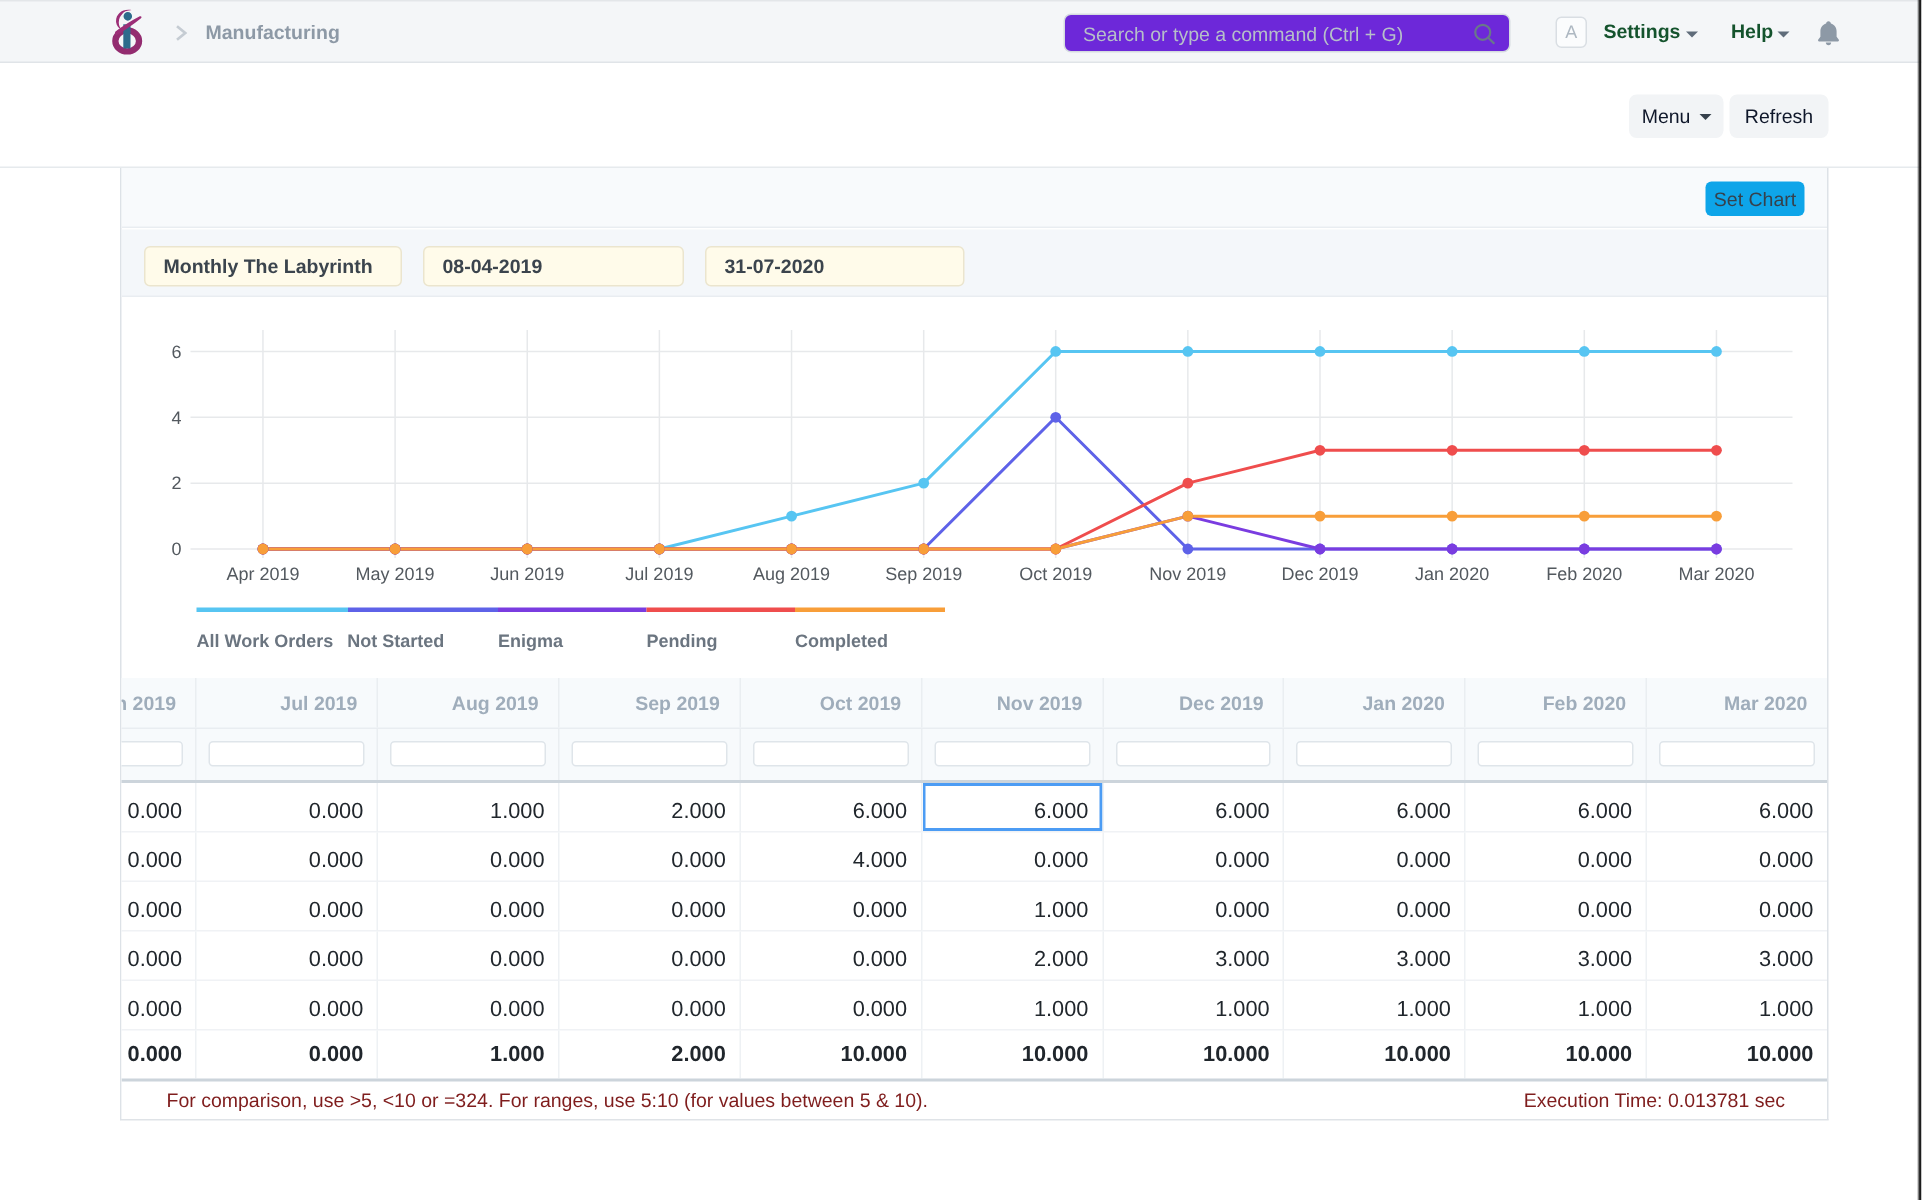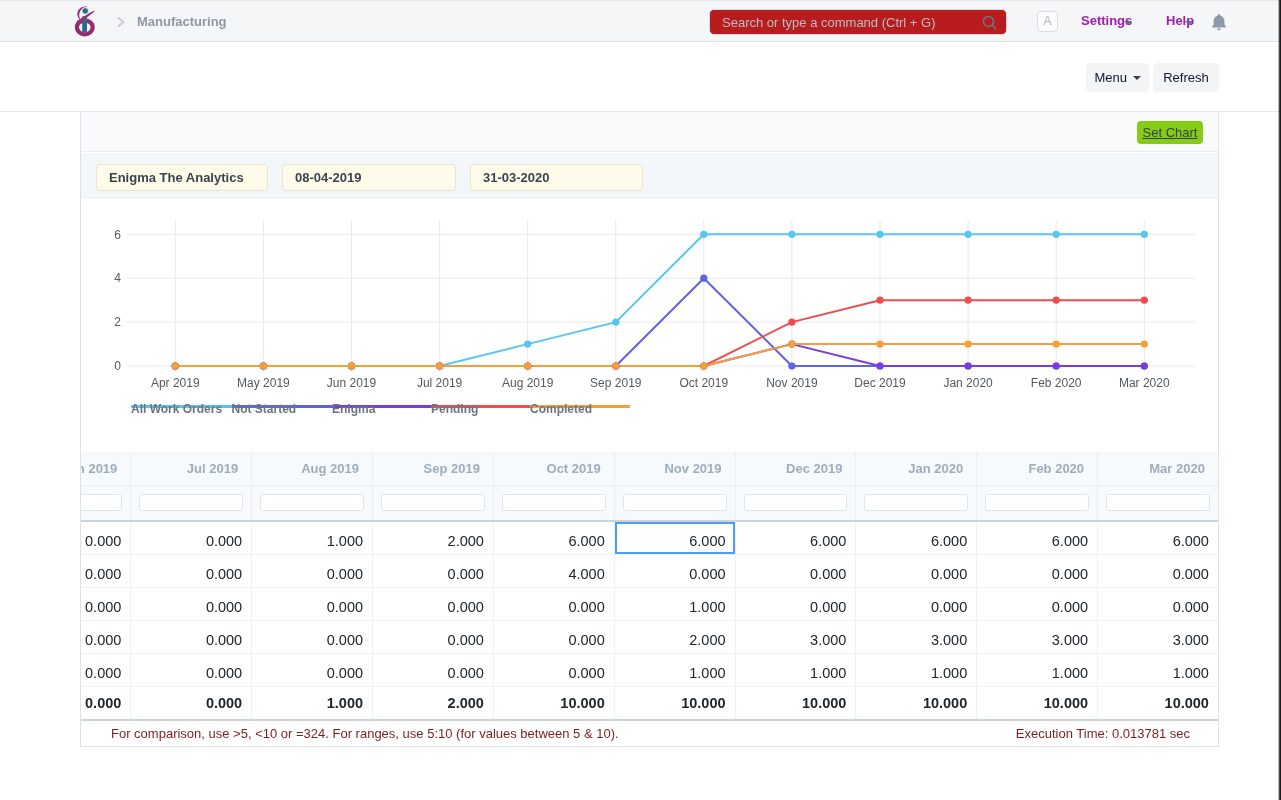--- a/index.html
+++ b/index.html
@@ -4,52 +4,52 @@
 * { margin:0; padding:0; box-sizing:border-box; }
 html,body { width:1281px; height:800px; background:#fff;
   font-family:"Liberation Sans", sans-serif; overflow:hidden; }
 #page { position:relative; width:1281px; height:800px; overflow:hidden; }
 
 
 #nav { position:absolute; left:0; top:0; width:1281px; height:42px;
   background:#f4f6f8; border-top:1px solid #e3e6e9; border-bottom:1px solid #e0e4e8;text-decoration:underline; }
 #crumb-chev { position:absolute; left:116px; top:14px; }
 #crumb { position:absolute; left:137px; top:13px; font-size:13px; font-weight:bold; color:#8d99a6; }
-#search { position:absolute; left:709px; top:8px; width:298px; height:26px; background:#b91c1c;
+#search { position:absolute; left:709px; top:8px; width:298px; height:26px; background:#6d28d9;
   border:1px solid #d5dbe0; border-radius:5px; }
 #search span { position:absolute; left:12px; top:5px; font-size:13px; color:#b6bfc9; }
 #search svg { position:absolute; right:8px; top:5px; }
 #avatar { position:absolute; left:1037px; top:10px; width:21px; height:21px; border:1px solid #d9dee3;
   border-radius:4px; background:#fbfcfd; text-align:center; line-height:19px; font-size:12px; color:#aeb8c2; }
-.navlink { position:absolute; top:12px; font-size:13px; font-weight:bold; color:#a21caf;margin-left:12px; }
+.navlink { position:absolute; top:12px; font-size:13px; font-weight:bold; color:#14532d; }
 .caret { position:absolute; top:20px; width:0; height:0; border-left:4px solid transparent;
   border-right:4px solid transparent; border-top:4px solid #5f6c7a; }
 
 
 #ptitle { position:absolute; left:81px; top:64px; font-size:25px; font-weight:bold;
   letter-spacing:-1.3px; color:#313b44; }
 .btn { position:absolute; top:63px; height:29px; background:#f2f4f6; border-radius:5px;
   font-size:13px; color:#0f172a; text-align:center; line-height:29px; }
 #hline { position:absolute; left:0; top:111px; width:1281px; height:1px; background:#e6eaed; }
 
 
 #card { position:absolute; left:80px; top:112px; width:1139px; height:635px;
   border-left:1px solid #dde2e7; border-right:1px solid #dde2e7; border-bottom:1px solid #dfe3e7;
   background:#fff; overflow:hidden; }
 #actions { position:absolute; left:0; top:0; width:1137px; height:40px; background:#f8fafc;
   border-bottom:1px solid #e9edf1; }
-#setchart { position:absolute; left:1056px; top:9px; width:66px; height:23px; background:#84cc16;
-  border-radius:4px; font-size:13px; color:#36414c; text-align:center; line-height:23px;text-decoration:underline; }
+#setchart { position:absolute; left:1056px; top:9px; width:66px; height:23px; background:#0ea5e9;
+  border-radius:4px; font-size:13px; color:#36414c; text-align:center; line-height:23px; }
 #filters { position:absolute; left:0; top:41px; width:1137px; height:45px; background:#f4f7fa;
   border-bottom:1px solid #e9edf1; }
 .filt { position:absolute; top:11px; height:27px; background:#fffbea; border:1px solid #ebe5ce;
   border-radius:4px; font-size:13px; font-weight:bold; color:#3b444d; line-height:25px; padding-left:12px; }
 #chart { position:absolute; left:0; top:86px; }
 .lseg { position:absolute; top:293px; height:3px; }
-.llab { position:absolute; top:290px; font-size:12px; font-weight:bold; color:#6b7580; }
+.llab { position:absolute; top:308px; font-size:12px; font-weight:bold; color:#6b7580; }
 
 
 #rtable { position:absolute; left:-70.5px; top:340px; width:1209.5px; }
 .trow { display:flex; }
 .tc { flex:none; width:120.85px; text-align:right; }
 .thead { height:34px; background:#f7fafc; border-bottom:1px solid #e9edf1; }
 .thead .th { line-height:33px; }
 .th { font-size:13px; font-weight:bold; color:#9fadbb; line-height:34px; padding-right:13px;
   border-right:1px solid #eaeef1; }
 .tfilter { height:36px; background:#f7fafc; border-bottom:2px solid #ccd4db; }
@@ -106,23 +106,23 @@
 
 <div class="btn" style="left:1086px;width:63px;">Menu <span style="display:inline-block;vertical-align:2px;margin-left:2px;border-left:4px solid transparent;border-right:4px solid transparent;border-top:4px solid #36414c;width:0;height:0;"></span></div>
 <div class="btn" style="left:1153px;width:66px;">Refresh</div>
 <div id="hline"></div>
 
 <div id="card">
   <div id="actions">
         <div id="setchart">Set Chart</div>
       </div>
   <div id="filters">
-    <div class="filt" style="left:15px;width:172px">Enigma The Analytics</div>
+    <div class="filt" style="left:15px;width:172px">Monthly The Labyrinth</div>
     <div class="filt" style="left:201px;width:174px">08-04-2019</div>
-    <div class="filt" style="left:389px;width:173px">31-03-2020</div>
+    <div class="filt" style="left:389px;width:173px">31-07-2020</div>
   </div>
   <svg id="chart" width="1137" height="200" viewBox="0 0 1137 200" font-family="&quot;Liberation Sans&quot;, sans-serif">
 <line x1="94.3" y1="22" x2="94.3" y2="174" stroke="#e7e9eb" stroke-width="1"></line>
 <line x1="182.4" y1="22" x2="182.4" y2="174" stroke="#e7e9eb" stroke-width="1"></line>
 <line x1="270.5" y1="22" x2="270.5" y2="174" stroke="#e7e9eb" stroke-width="1"></line>
 <line x1="358.6" y1="22" x2="358.6" y2="174" stroke="#e7e9eb" stroke-width="1"></line>
 <line x1="446.7" y1="22" x2="446.7" y2="174" stroke="#e7e9eb" stroke-width="1"></line>
 <line x1="534.8" y1="22" x2="534.8" y2="174" stroke="#e7e9eb" stroke-width="1"></line>
 <line x1="622.8" y1="22" x2="622.8" y2="174" stroke="#e7e9eb" stroke-width="1"></line>
 <line x1="710.9" y1="22" x2="710.9" y2="174" stroke="#e7e9eb" stroke-width="1"></line>

